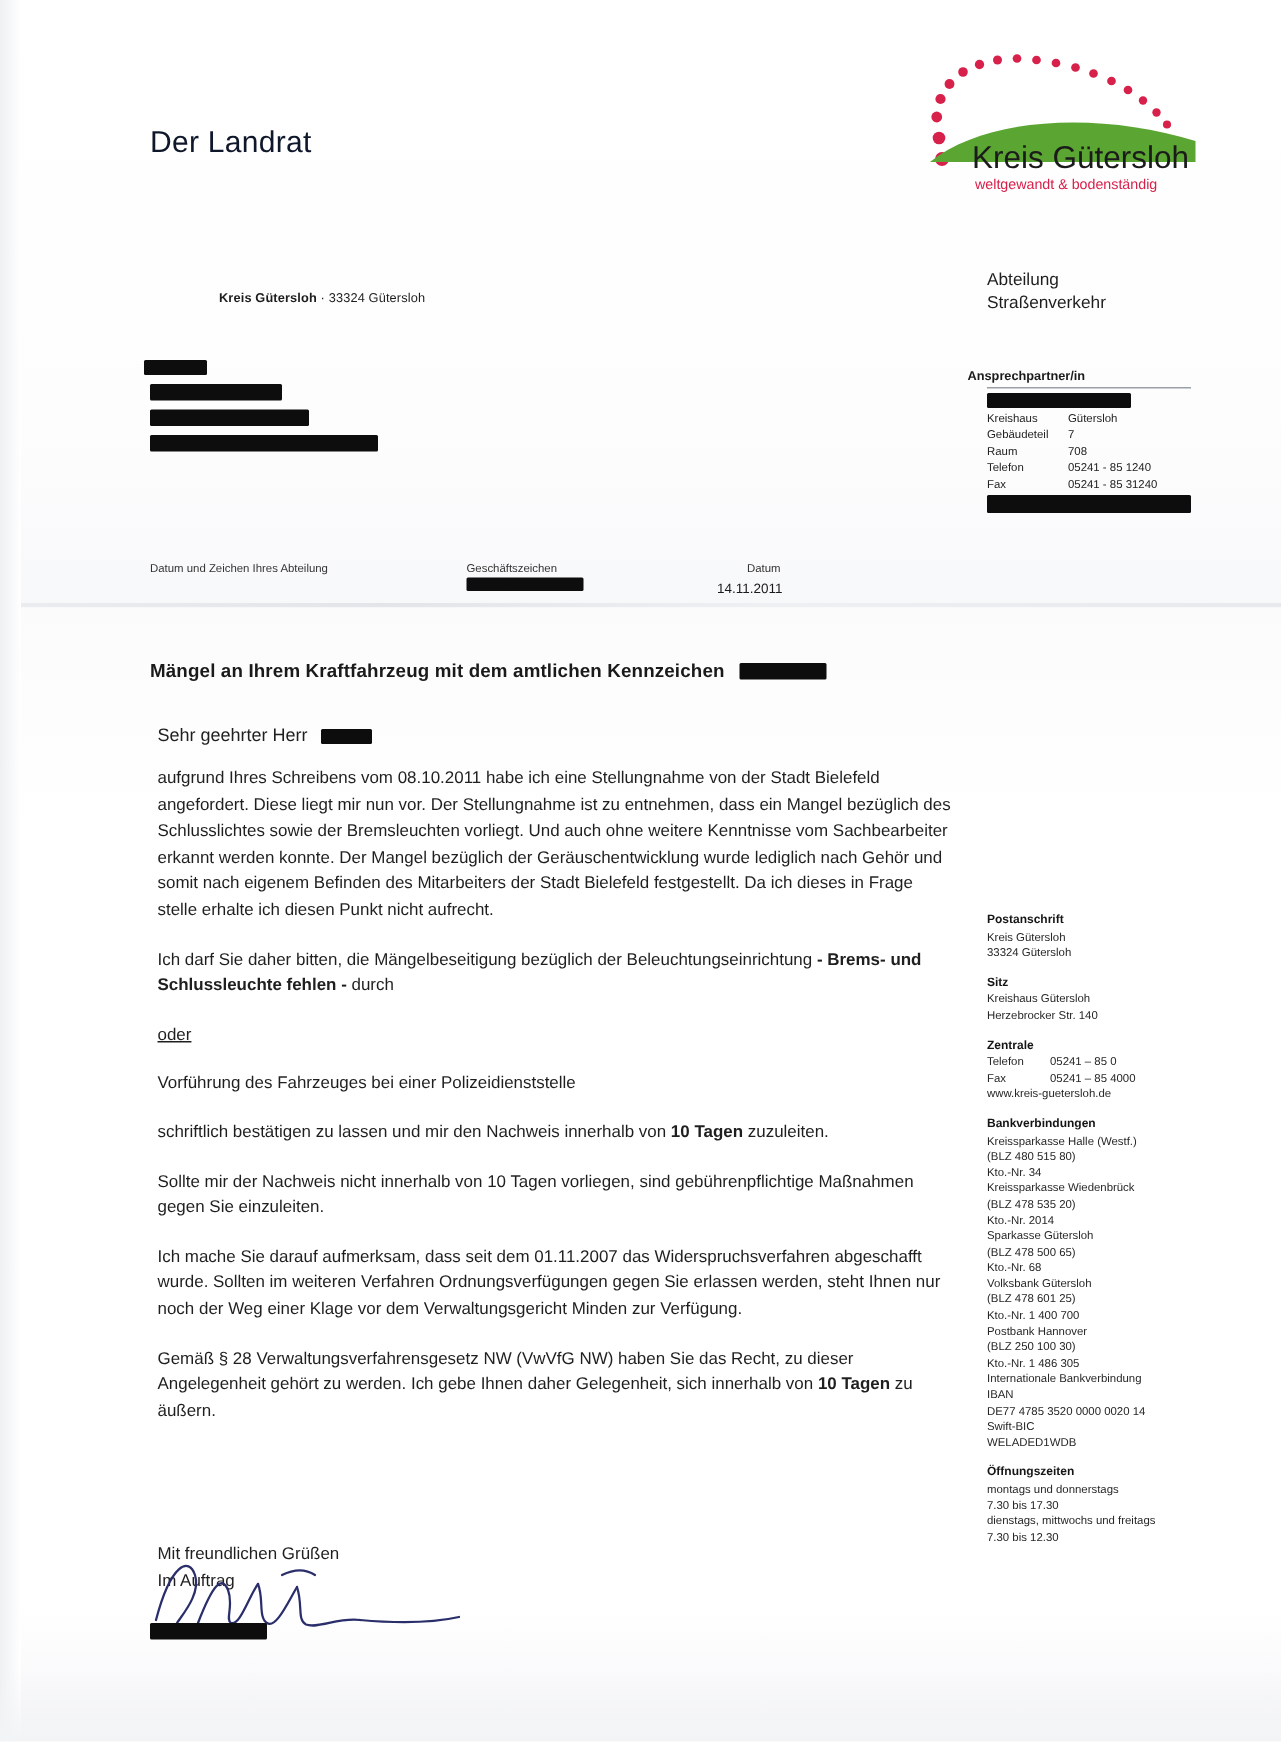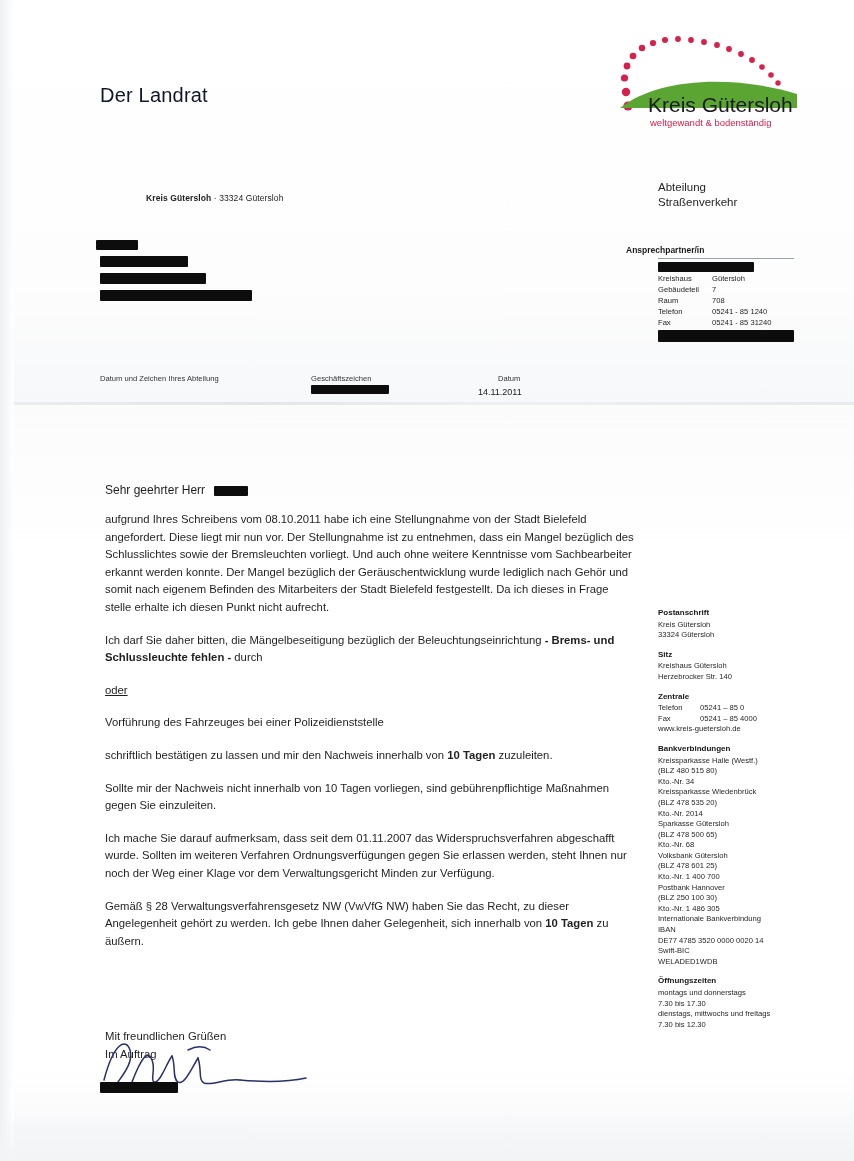--- a/index.html
+++ b/index.html
@@ -92,21 +92,21 @@
   
   .dept {
     position: absolute;
     left: 658px; top: 180px;
     font-size: 11.5px;
     color: #1f1f1f;
     line-height: 15px;
   }
   .contact-head {
     position: absolute;
-    left: 626px; top: 245px;
+    left: 645px; top: 245px;
     font-size: 8.5px;
     font-weight: 700;
     color: #1b1b1b;
   }
   .contact-rule {
     position: absolute;
     left: 658px; top: 258px;
     width: 136px; height: 1px; background: #9aa0a6;
   }
   .contact-table {
@@ -298,20 +298,24 @@
   <span class="redact contact-redact-2" style="width:136px;height:12px;"></span>
 
   <div class="meta">
     <span class="lbl l1">Datum und Zeichen Ihres Abteilung</span>
     <span class="lbl l2">Geschäftszeichen</span>
     <span class="lbl l3">Datum</span>
     <span class="redact" style="width:78px;height:9px;"></span>
     <span class="val3">14.11.2011</span>
   </div>
 
+  <div class="subject">
+    <span>Mängel an Ihrem Kraftfahrzeug mit dem amtlichen Kennzeichen</span>
+    <span class="redact" style="width:58px;height:11px;margin-left:6px;"></span>
+  </div>
 
   <div class="salutation">
     <span>Sehr geehrter Herr</span>
     <span class="redact" style="width:34px;height:10px;margin-left:6px;"></span>
   </div>
 
   <div class="body">
     <p>aufgrund Ihres Schreibens vom 08.10.2011 habe ich eine Stellungnahme von der Stadt Bielefeld angefordert. Diese liegt mir nun vor. Der Stellungnahme ist zu entnehmen, dass ein Mangel bezüglich des Schlusslichtes sowie der Bremsleuchten vorliegt. Und auch ohne weitere Kenntnisse vom Sachbearbeiter erkannt werden konnte. Der Mangel bezüglich der Geräuschentwicklung wurde lediglich nach Gehör und somit nach eigenem Befinden des Mitarbeiters der Stadt Bielefeld festgestellt. Da ich dieses in Frage stelle erhalte ich diesen Punkt nicht aufrecht.</p>
 
     <p>

